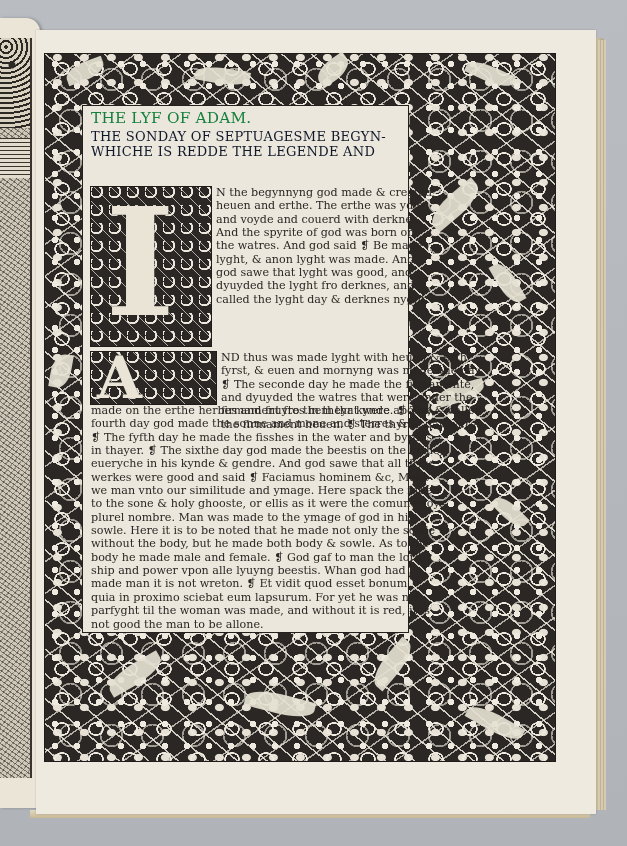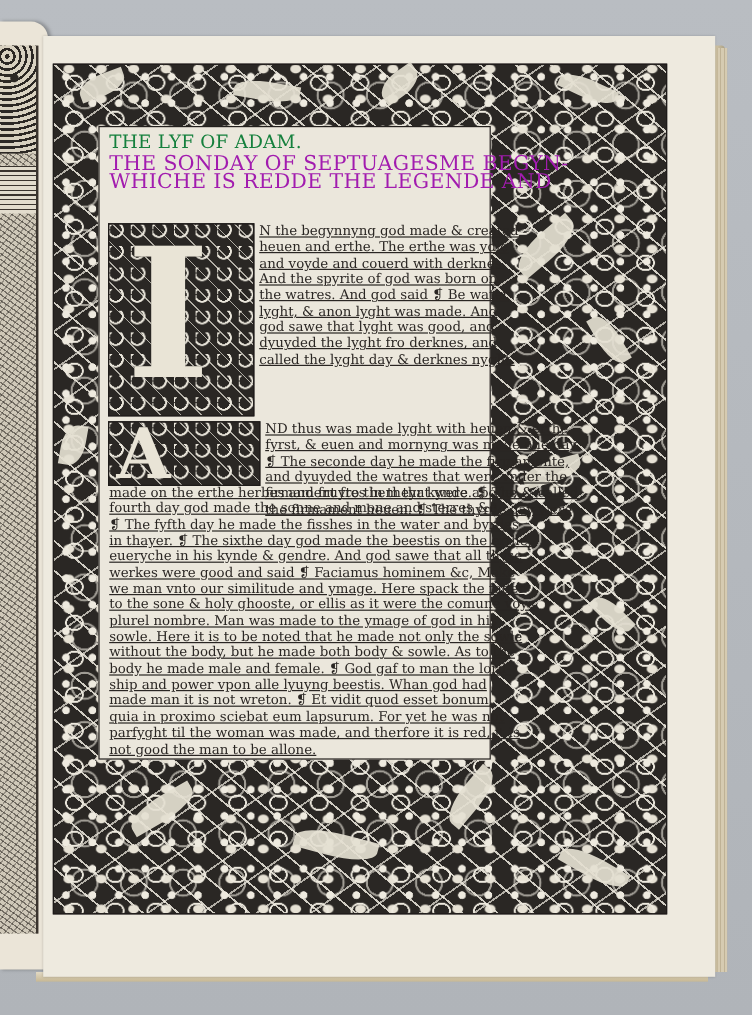--- a/index.html
+++ b/index.html
@@ -31,23 +31,23 @@
       radial-gradient(ellipse at 20% 70%,#e6e1d4 0 4px,transparent 5px) 7px 11px/27px 25px,
       repeating-linear-gradient(40deg,transparent 0 9px,rgba(238,234,223,.85) 9px 10.5px,transparent 10.5px 19px),
       repeating-linear-gradient(-35deg,transparent 0 13px,rgba(238,234,223,.7) 13px 14.5px,transparent 14.5px 26px),
       radial-gradient(circle at 50% 50%,transparent 0 10px,rgba(238,234,223,.6) 10px 11.5px,transparent 12px) 5px 5px/41px 41px,
       #2a2724;
     border:1.5px solid #1e1b19;}
   .leaf{position:absolute;background:#e4dfd1;border-radius:60% 0 60% 0;opacity:.92;}
   
   .textbox{position:absolute;left:82px;top:105px;width:327px;height:528px;background:#ebe7dc;border:1.5px solid #23201d;box-sizing:border-box;}
   .title{position:absolute;left:8px;top:4px;font-size:15.3px;letter-spacing:.2px;color:#15803d;line-height:17px;white-space:nowrap;}
-  .subtitle{position:absolute;left:8px;top:24px;font-size:17px;color:#a21caf;line-height:14.5px;letter-spacing:.3px;}
+  .subtitle{position:absolute;left:8px;top:24px;font-size:13px;color:#0f172a;line-height:14.5px;letter-spacing:.3px;}
   .subtitle div{white-space:nowrap;}
-  .body-text{position:absolute;color:#2a2623;font-size:11.15px;line-height:13.35px;text-decoration:underline;}
+  .body-text{position:absolute;color:#2a2623;font-size:11.15px;line-height:13.35px;}
   .body-text div{white-space:nowrap;text-align:justify;text-align-last:justify;}
   .body-text div.last{text-align-last:left;}
   .p1{left:133px;top:80px;width:188px;}
   .p2{left:138px;top:245px;width:183px;}
   .p3{left:8px;top:298px;width:313px;}
   .dropcap{position:absolute;background:
       radial-gradient(circle at 30% 25%,transparent 0 5px,#ebe7dc 5px 6.5px,transparent 7px) 0 0/18px 18px,
       repeating-linear-gradient(45deg,transparent 0 6px,rgba(235,231,220,.7) 6px 7px,transparent 7px 12px),
       #2a2724;
     border:1.5px solid #1e1b19;}
@@ -100,21 +100,21 @@
 
   <div class="dropcap dc1">
     <span class="letter">I</span>
   </div>
 
   <div class="body-text p1">
     <div>N the begynnyng god made &amp; created</div>
     <div>heuen and erthe. The erthe was ydle</div>
     <div>and voyde and couerd with derknes.</div>
     <div>And the spyrite of god was born on</div>
-    <div>the watres. And god said ❡ Be water</div>
+    <div>the watres. And god said ❡ Be made</div>
     <div>lyght, &amp; anon lyght was made. And</div>
     <div>god sawe that lyght was good, and</div>
     <div>dyuyded the lyght fro derknes, and</div>
     <div class="last">called the lyght day &amp; derknes nyght.</div>
   </div>
 
   <div class="dropcap dc2">
     <span class="letter">A</span>
   </div>
 
@@ -136,16 +136,16 @@
     <div>werkes were good and said ❡ Faciamus hominem &amp;c, Make</div>
     <div>we man vnto our similitude and ymage. Here spack the fader</div>
     <div>to the sone &amp; holy ghooste, or ellis as it were the comune voys</div>
     <div>plurel nombre. Man was made to the ymage of god in his</div>
     <div>sowle. Here it is to be noted that he made not only the sowle</div>
     <div>without the body, but he made both body &amp; sowle. As to the</div>
     <div>body he made male and female. ❡ God gaf to man the lord-</div>
     <div>ship and power vpon alle lyuyng beestis. Whan god had</div>
     <div>made man it is not wreton. ❡ Et vidit quod esset bonum,</div>
     <div>quia in proximo sciebat eum lapsurum. For yet he was not</div>
-    <div>parfyght til the woman was made, and therfore it is red, it is</div>
+    <div>parfyght til the woman was made, and without it is red, it is</div>
     <div class="last">not good the man to be allone.</div>
   </div>
 </div>
 
 </body></html>

